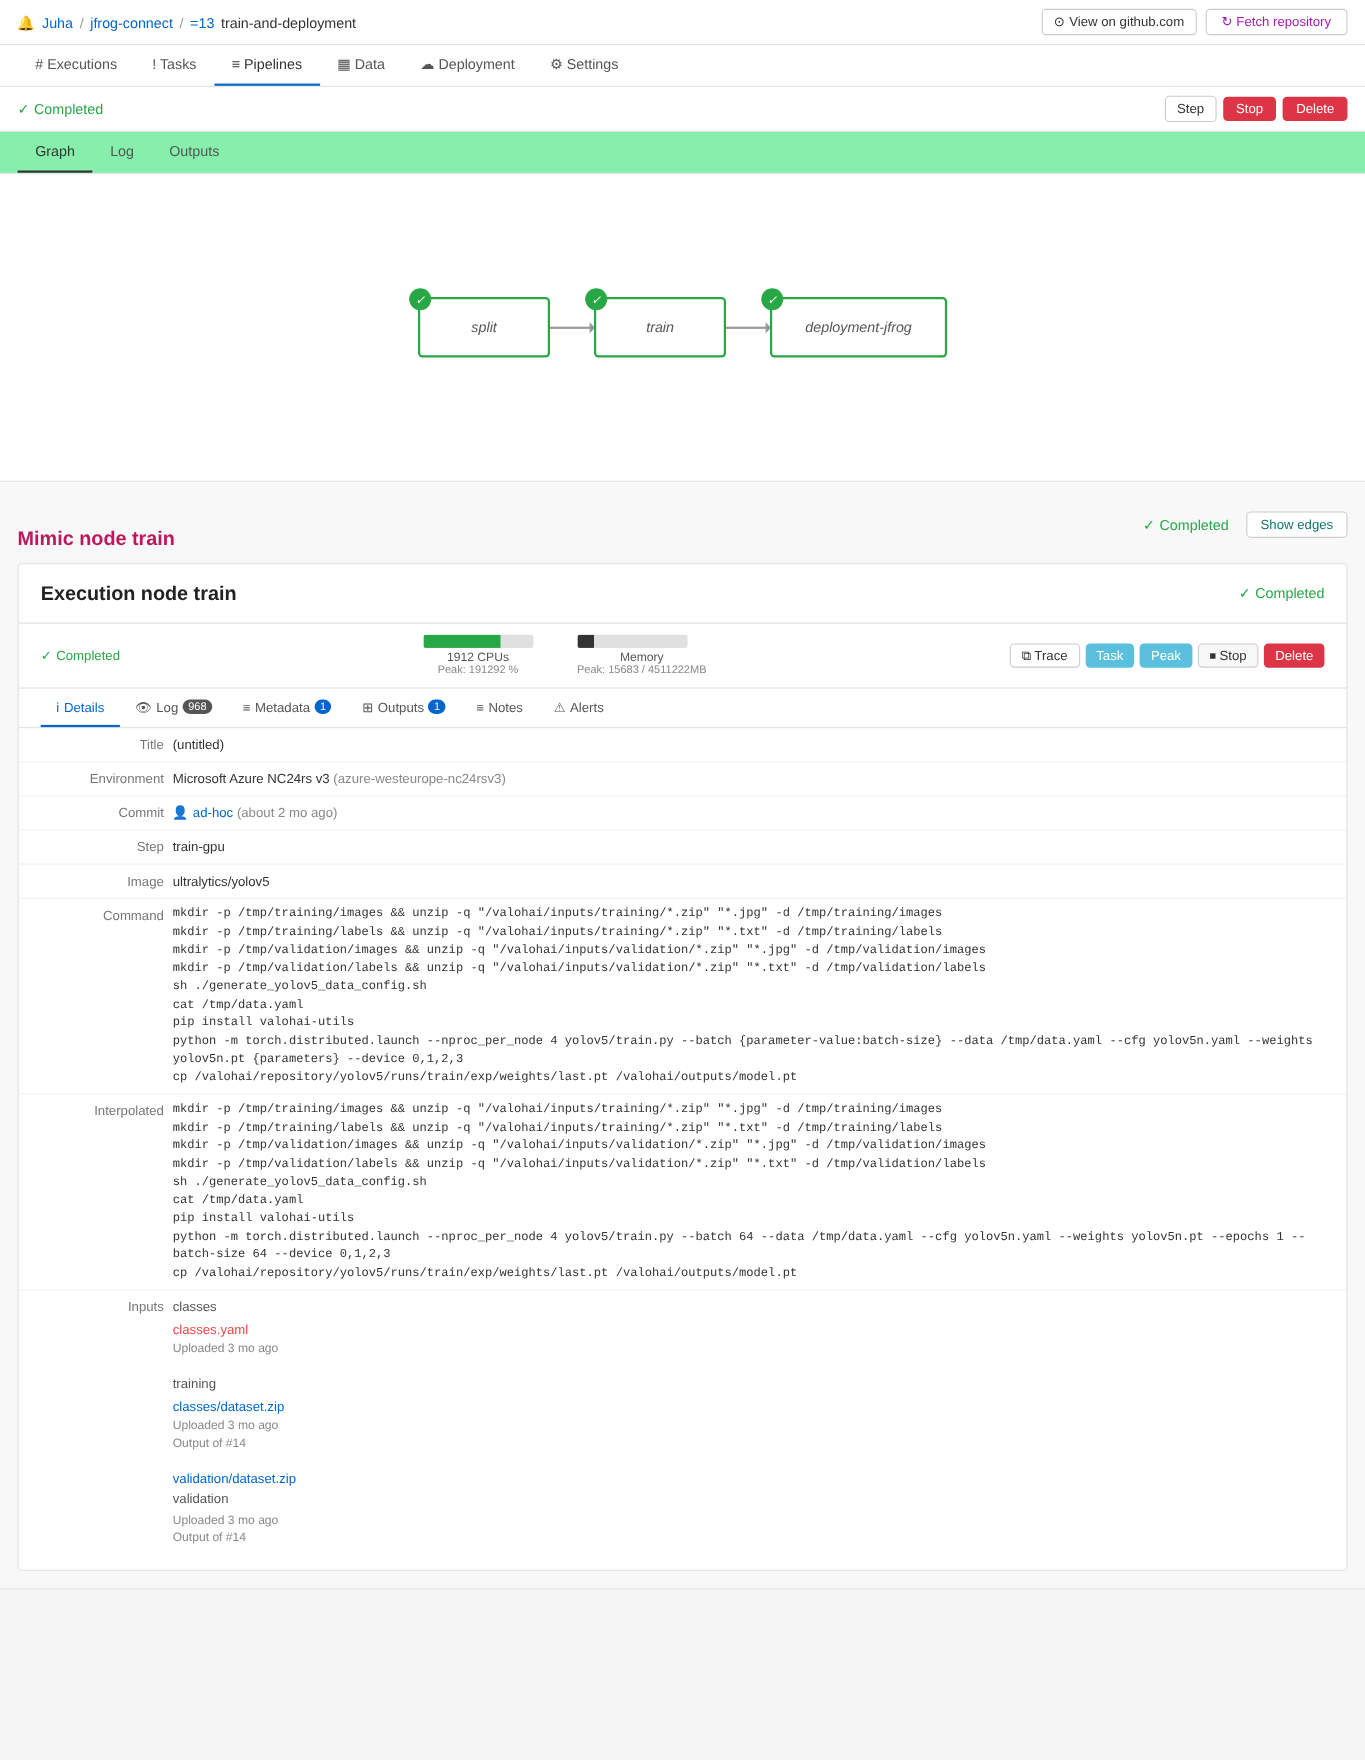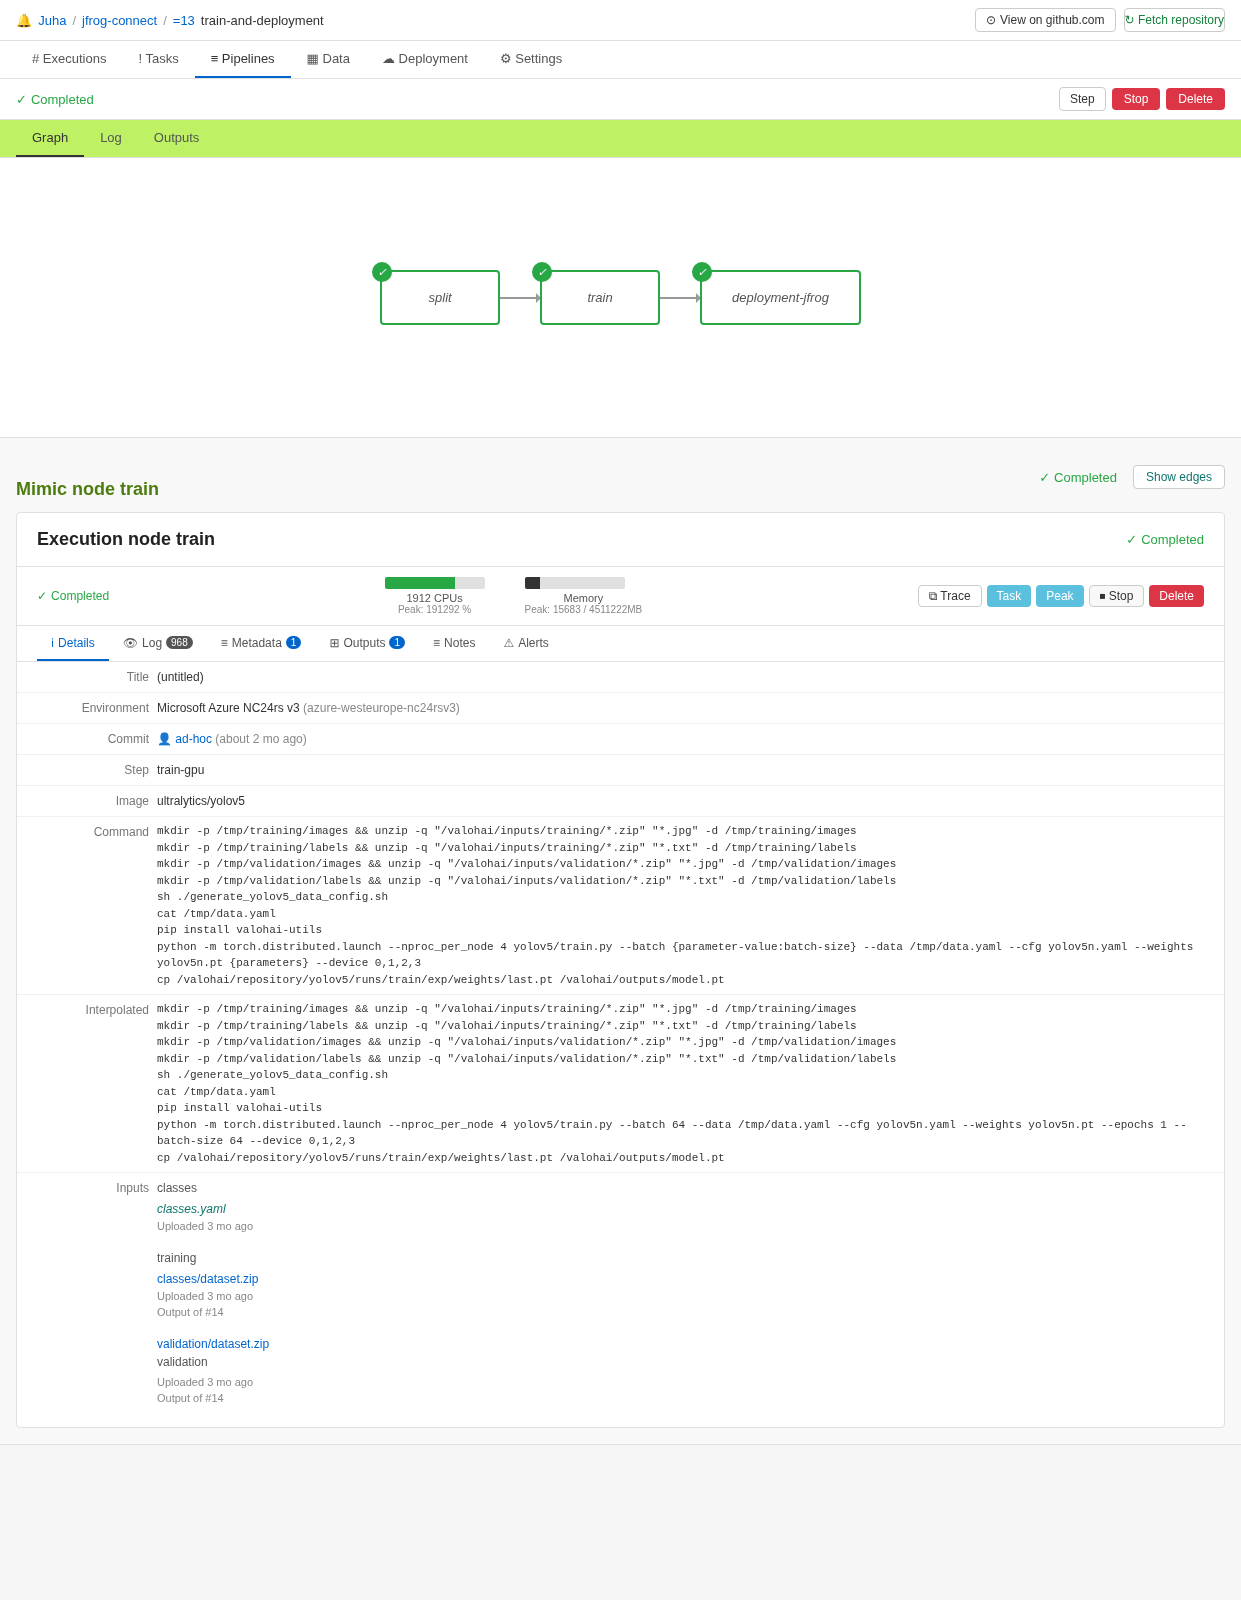--- a/index.html
+++ b/index.html
@@ -11,47 +11,47 @@
     .topbar-left a { color: #0066cc; text-decoration: none; }
     .topbar-left .sep { color: #999; }
     .topbar-right { display: flex; align-items: center; gap: 8px; }
     .btn-github { border: 1px solid #ccc; background: #fff; padding: 4px 10px; border-radius: 4px; font-size: 12px; color: #333; cursor: pointer; display: flex; align-items: center; gap: 4px; }
 
     
     .nav { background: #fff; border-bottom: 1px solid #e0e0e0; padding: 0 16px; display: flex; align-items: center; justify-content: space-between; text-align: center; }
     .nav-tabs { display: flex; gap: 0; }
     .nav-tab { padding: 10px 16px; cursor: pointer; font-size: 13px; color: #555; border-bottom: 2px solid transparent; display: flex; align-items: center; gap: 5px; }
     .nav-tab.active { color: #333; border-bottom-color: #0066cc; font-weight: 500; }
-    .btn-fetch { border: 1px solid #ccc; background: #fff; padding: 4px 0; border-radius: 4px; font-size: 12px; color: #15803d; cursor: pointer; }
+    .btn-fetch { border: 1px solid #ccc; background: #fff; padding: 4px 14px; border-radius: 4px; font-size: 12px; color: #a21caf; cursor: pointer; }
 
     
     .pipeline-status-bar { background: #fff; border-bottom: 1px solid #e0e0e0; padding: 8px 16px; display: flex; align-items: center; justify-content: space-between; }
     .status-completed { color: #28a745; font-size: 13px; display: flex; align-items: center; gap: 4px; }
     .pipeline-actions { display: flex; align-items: center; gap: 6px; }
     .btn-step { border: 1px solid #ccc; background: #fff; padding: 4px 10px; border-radius: 4px; font-size: 12px; color: #333; cursor: pointer; }
     .btn-stop { background: #dc3545; color: #fff; border: none; padding: 4px 12px; border-radius: 4px; font-size: 12px; cursor: pointer; }
     .btn-delete { background: #dc3545; color: #fff; border: none; padding: 4px 12px; border-radius: 4px; font-size: 12px; cursor: pointer; }
 
     
-    .sub-tabs { background: #bef264; border-bottom: 1px solid #e0e0e0; padding: 0 16px; display: flex; gap: 0; }
+    .sub-tabs { background: #86efac; border-bottom: 1px solid #e0e0e0; padding: 0 16px; display: flex; gap: 0; }
     .sub-tab { padding: 10px 16px; cursor: pointer; font-size: 13px; color: #555; border-bottom: 2px solid transparent; }
     .sub-tab.active { color: #333; border-bottom-color: #333; font-weight: 500; }
 
     
     .graph-area { background: #fff; min-height: 280px; display: flex; align-items: center; justify-content: center; border-bottom: 1px solid #e0e0e0; }
     .pipeline-graph { display: flex; align-items: center; gap: 0; }
     .pipeline-node { border: 2px solid #28a745; background: #fff; border-radius: 4px; padding: 18px 30px; min-width: 120px; text-align: center; position: relative; font-style: italic; color: #555; font-size: 13px; }
     .pipeline-node .check { position: absolute; top: -10px; left: -10px; background: #28a745; border-radius: 50%; width: 20px; height: 20px; display: flex; align-items: center; justify-content: center; color: #fff; font-size: 11px; }
     .pipeline-arrow { width: 40px; height: 2px; background: #999; position: relative; }
     .pipeline-arrow::after { content: ''; position: absolute; right: -6px; top: -4px; border: 5px solid transparent; border-left-color: #999; }
 
     
     .mimic-section { background: #f8f8f8; padding: 16px; border-bottom: 1px solid #e0e0e0; }
     .mimic-header { display: flex; align-items: center; justify-content: space-between; margin-bottom: 12px; }
-    .mimic-title { font-size: 18px; font-weight: 600; color: #4d7c0f; margin-top: 25px; }
+    .mimic-title { font-size: 18px; font-weight: 600; color: #be185d; margin-top: 25px; }
     .mimic-status { color: #28a745; font-size: 13px; display: flex; align-items: center; gap: 4px; }
     .btn-show-edges { border: 1px solid #ccc; background: #fff; padding: 4px 12px; border-radius: 4px; font-size: 12px; color: #0f766e; cursor: pointer; }
 
     
     .execution-card { background: #fff; border: 1px solid #e0e0e0; border-radius: 4px; margin: 0 0 0 0; }
     .execution-card-header { padding: 16px 20px; border-bottom: 1px solid #e0e0e0; display: flex; align-items: center; justify-content: space-between; }
     .execution-title { font-size: 18px; font-weight: 600; color: #222; }
     .execution-status { color: #28a745; font-size: 13px; display: flex; align-items: center; gap: 4px; }
 
     
@@ -308,21 +308,21 @@
               <div>cp /valohai/repository/yolov5/runs/train/exp/weights/last.pt /valohai/outputs/model.pt</div>
             </div>
         </div>
       </div>
 
       <div class="details-row">
         <div class="detail-key">Inputs</div>
         <div class="detail-val" id="inputs-block">
             <div style="margin-bottom: 14px;">
     <div style="font-size:12px;color:#555;margin-bottom:3px;">classes</div>
-    <div><a href="#" style="color:#0f766e;font-size:12px;font-style:italic;">classes.yaml</a></div>
+    <div><a href="#" style="color:#ef4444;font-size:12px;">classes.yaml</a></div>
     <div style="font-size:11px;color:#888;">Uploaded 3 mo ago</div>
 
   </div>
             <div style="margin-bottom: 14px;">
     <div style="font-size:12px;color:#555;margin-bottom:3px;">training</div>
     <div><a href="#" style="color:#0066cc;font-size:12px;">classes/dataset.zip</a></div>
     <div style="font-size:11px;color:#888;">Uploaded 3 mo ago</div>
     <div style="font-size:11px;color:#888;">Output of #14</div>
   </div>
             <div style="margin-bottom: 14px;">

